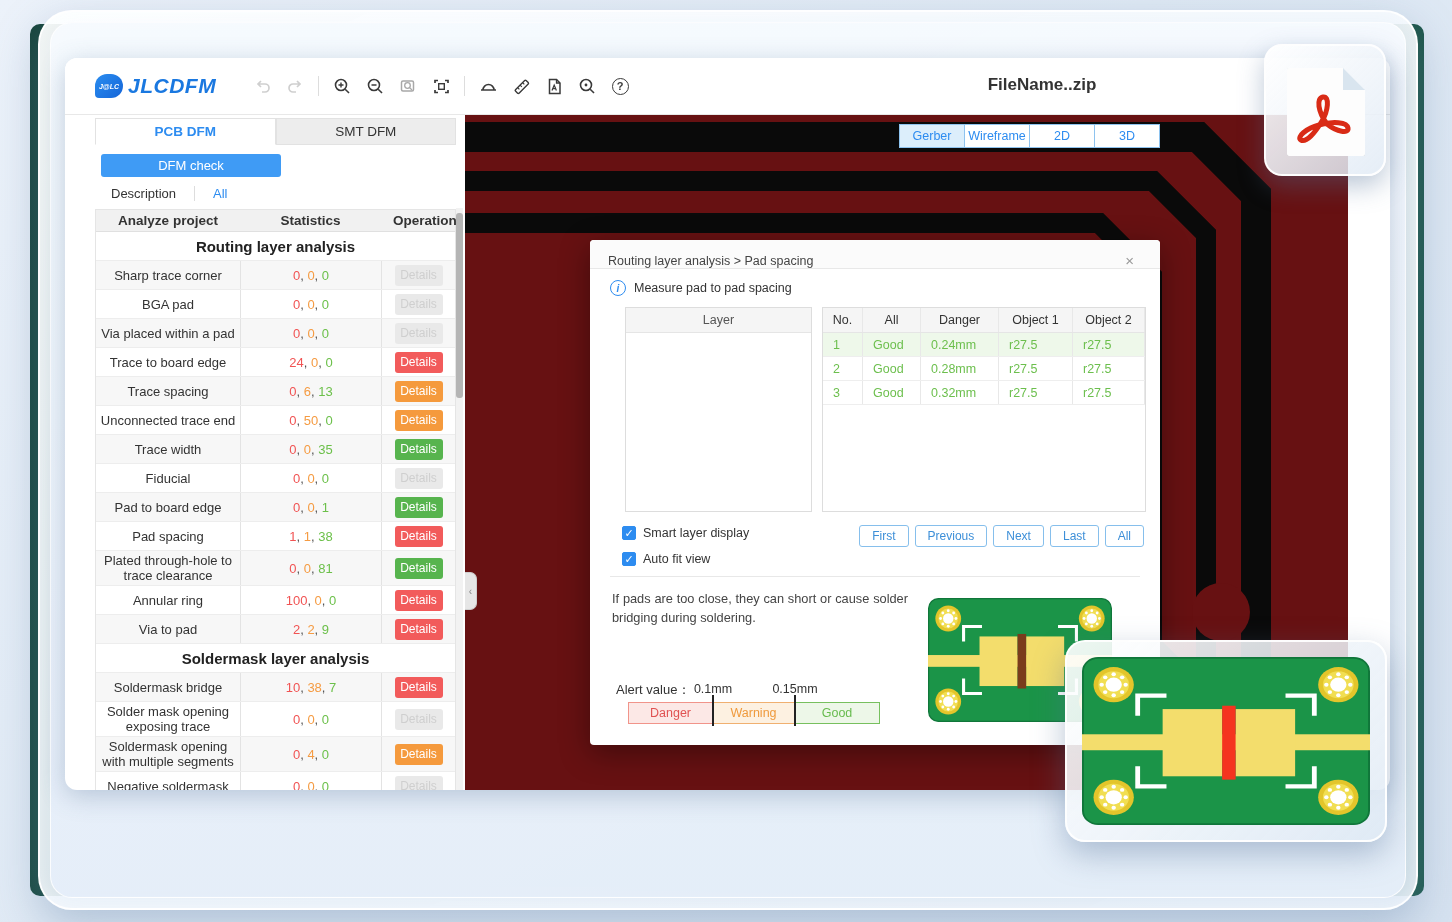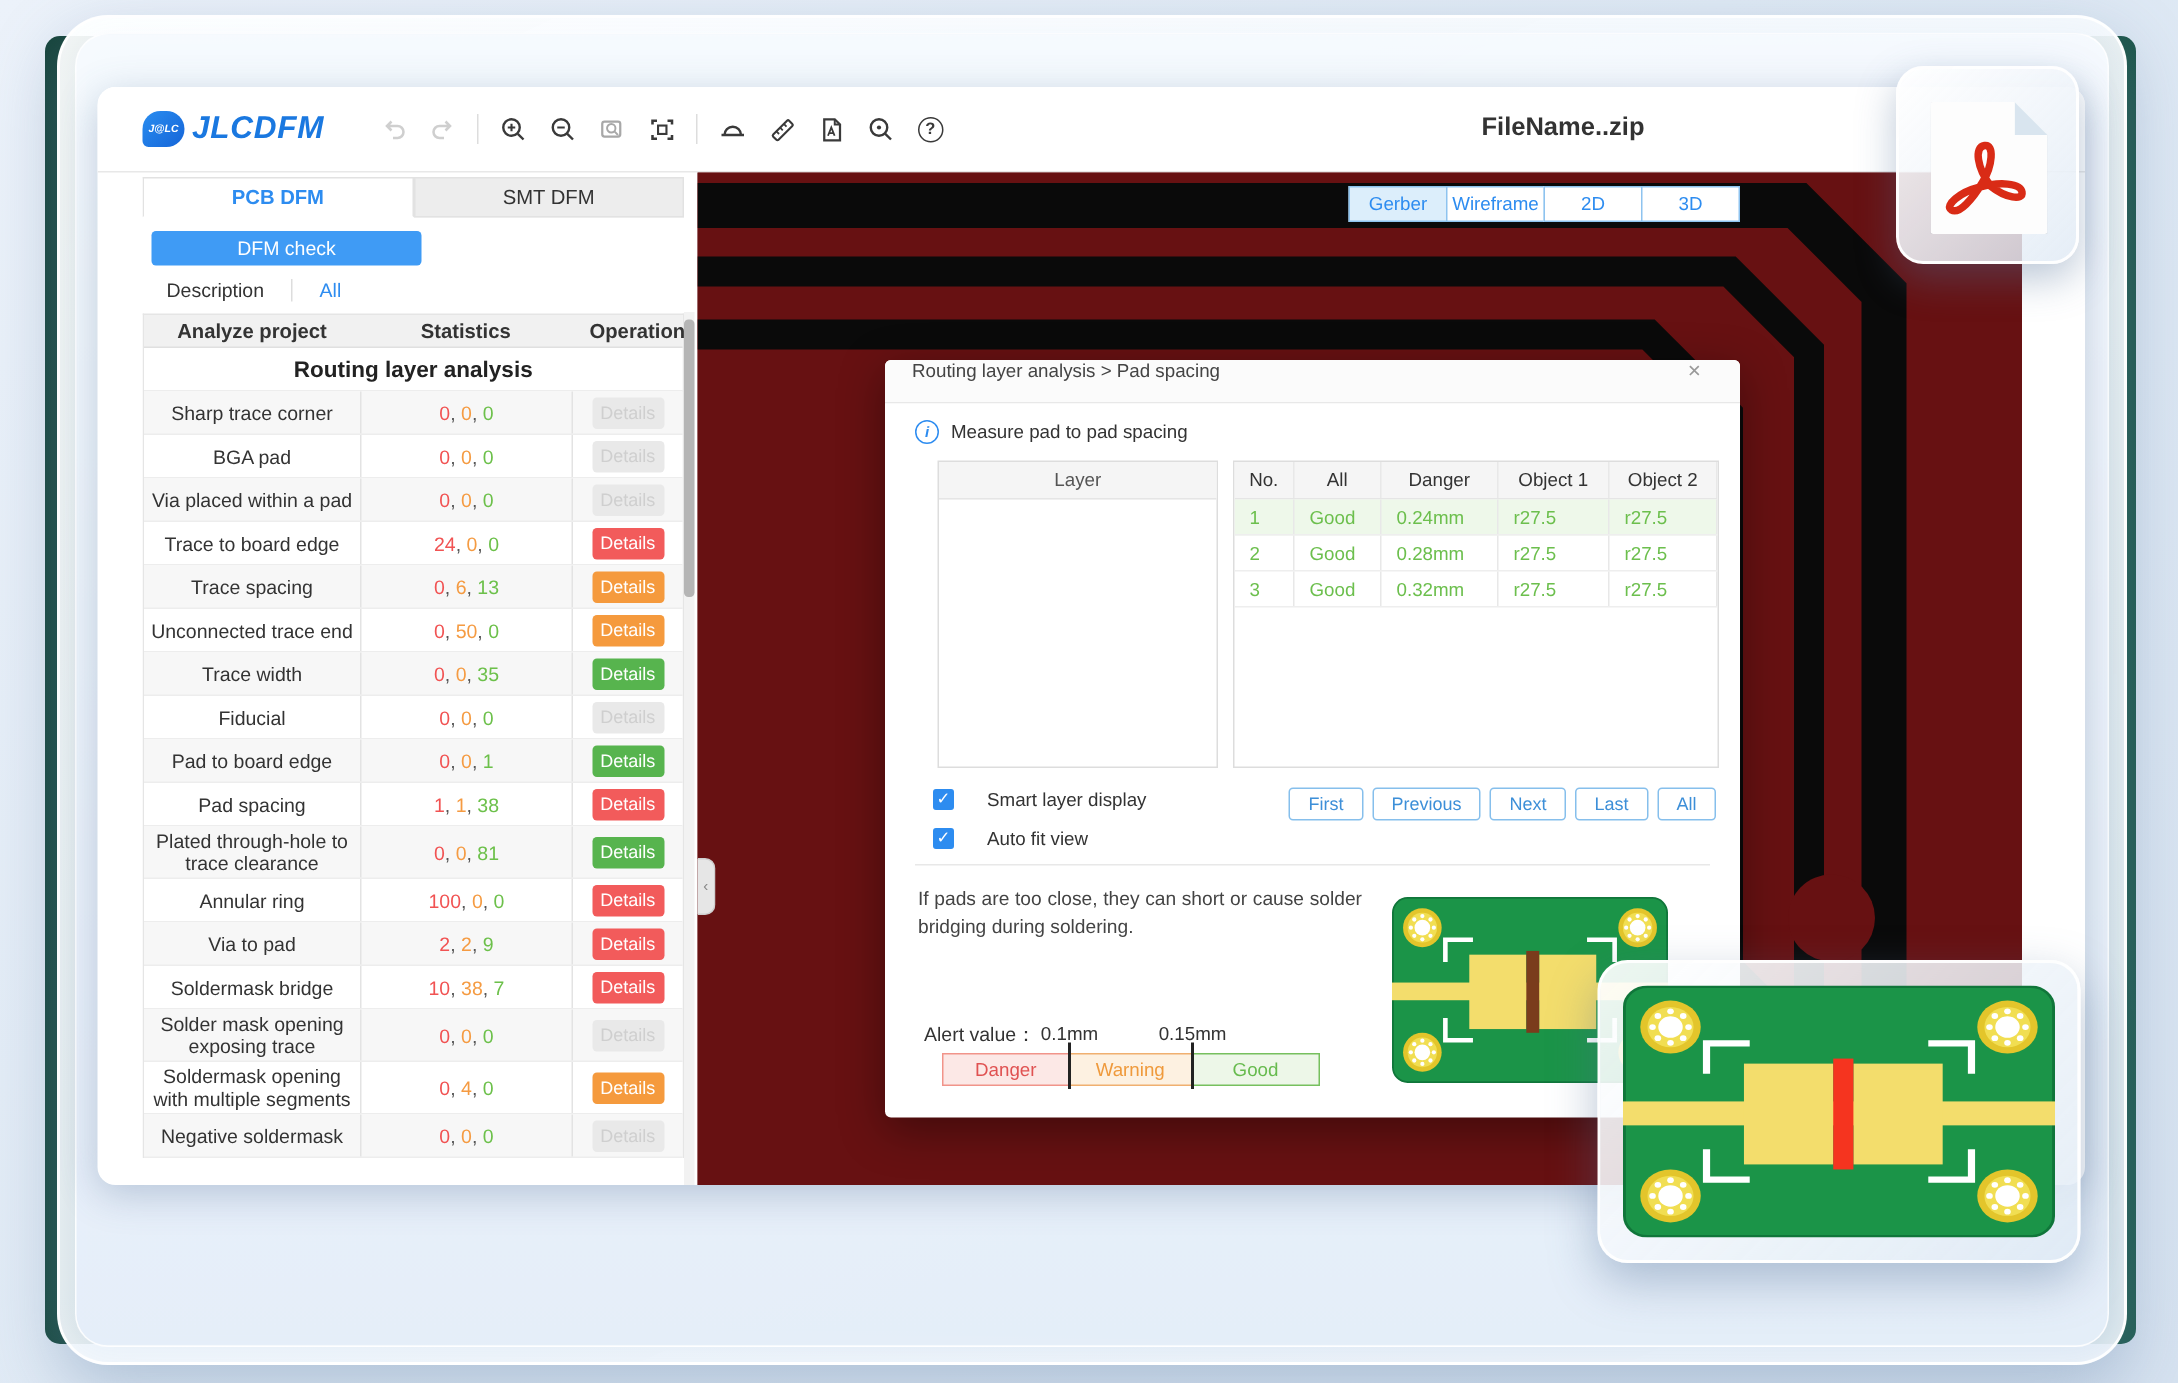--- a/index.html
+++ b/index.html
@@ -90,21 +90,21 @@
   .view-tab[data-active="true"] { background:#dceefb; }
 
   .collapse-handle { position:absolute; left:465px; top:572px; width:12px; height:38px;
     background:#e6e6e6; border:1px solid #cfcfcf; border-left:none; border-radius:0 7px 7px 0;
     z-index:15; display:flex; align-items:center; justify-content:center; font-size:10px; color:#888; cursor:pointer; }
 
   
   .modal { position:absolute; left:590px; top:240px; width:570px; height:505px; background:#fff;
     border-radius:4px; box-shadow:0 8px 30px rgba(0,0,0,.38); z-index:50; }
   .modal-header { height:29px; background:#fbfbfb; border-bottom:1px solid #e8e8e8;
-    border-radius:4px 4px 0 0; display:flex; align-items:flex-start; padding:0 26px 0 18px; }
+    border-radius:4px 4px 0 0; display:flex; align-items:flex-end; padding:0 26px 0 18px; }
   .modal-title { font-size:12.5px; color:#444; }
   .modal-close { margin-left:auto; font-size:15px; color:#999; cursor:pointer; line-height:1; }
   .info-row { position:absolute; left:20px; top:40px; display:flex; align-items:center; gap:8px; }
   .info-icon { width:16px; height:16px; border:1.5px solid #2d8cf0; border-radius:50%; color:#2d8cf0;
     font-size:10px; font-style:italic; font-weight:bold; display:flex; align-items:center; justify-content:center; }
   .info-text { font-size:12.5px; color:#333; }
 
   .layer-panel { position:absolute; left:35px; top:67px; width:187px; height:205px; border:1px solid #ddd; background:#fff; }
   .layer-head { height:25px; background:#f5f5f5; border-bottom:1px solid #e5e5e5; display:flex;
     align-items:center; justify-content:center; font-size:12.5px; color:#555; }
@@ -116,21 +116,21 @@
   .result-panel { position:absolute; left:232px; top:67px; width:324px; height:205px; border:1px solid #ddd; background:#fff; overflow:hidden; }
   .r-head { display:flex; height:25px; background:#f5f5f5; border-bottom:1px solid #e5e5e5; }
   .r-hcell { font-size:12.5px; color:#333; display:flex; align-items:center; justify-content:center;
     border-right:1px solid #e8e8e8; }
   .rc0{width:40px}.rc1{width:58px}.rc2{width:78px}.rc3{width:74px}.rc4{width:72px}
   .r-row { display:flex; height:24px; border-bottom:1px solid #eee; cursor:pointer; }
   .r-row[data-highlight="true"] { background:#eef8ea; }
   .r-cell { font-size:12.5px; color:#6cbf4d; display:flex; align-items:center; padding-left:10px;
     border-right:1px solid #e8e8e8; }
 
-  .cb-row { position:absolute; left:32px; display:flex; align-items:center; gap:22px; cursor:pointer; }
+  .cb-row { position:absolute; left:32px; display:flex; align-items:center; gap:7px; cursor:pointer; }
   .cb-box { width:14px; height:14px; border-radius:2px; border:1px solid #2d8cf0; background:#2d8cf0;
     color:#fff; font-size:11px; line-height:12px; text-align:center; }
   .cb-row[data-checked="true"] .cb-box::after { content:"✓"; }
   .cb-label { font-size:12.5px; color:#333; }
 
   .pagination { position:absolute; right:16px; top:285px; display:flex; gap:6px; }
   .page-btn { border:1px solid #86bfec; border-radius:3px; background:#fff; color:#3d8fd8;
     font-size:12px; padding:3px 12px; cursor:pointer; }
 
   .modal-divider { position:absolute; left:20px; right:20px; top:336px; border-top:1px solid #e8e8e8; }
@@ -464,20 +464,24 @@
               <div class="cell col-b">
                 <span class="st0">2</span>
                 <span class="st1">2</span>
                 <span class="st2">9</span>
               </div>
               <div class="cell col-c">
                 <button class="details-btn" data-state="red">Details</button>
               </div>
             </div>
 
+            <div class="srow" data-type="section">
+              <div class="sec-title">Soldermask layer analysis</div>
+
+            </div>
 
             <div class="srow">
 
               <div class="cell col-a">Soldermask bridge</div>
               <div class="cell col-b">
                 <span class="st0">10</span>
                 <span class="st1">38</span>
                 <span class="st2">7</span>
               </div>
               <div class="cell col-c">

